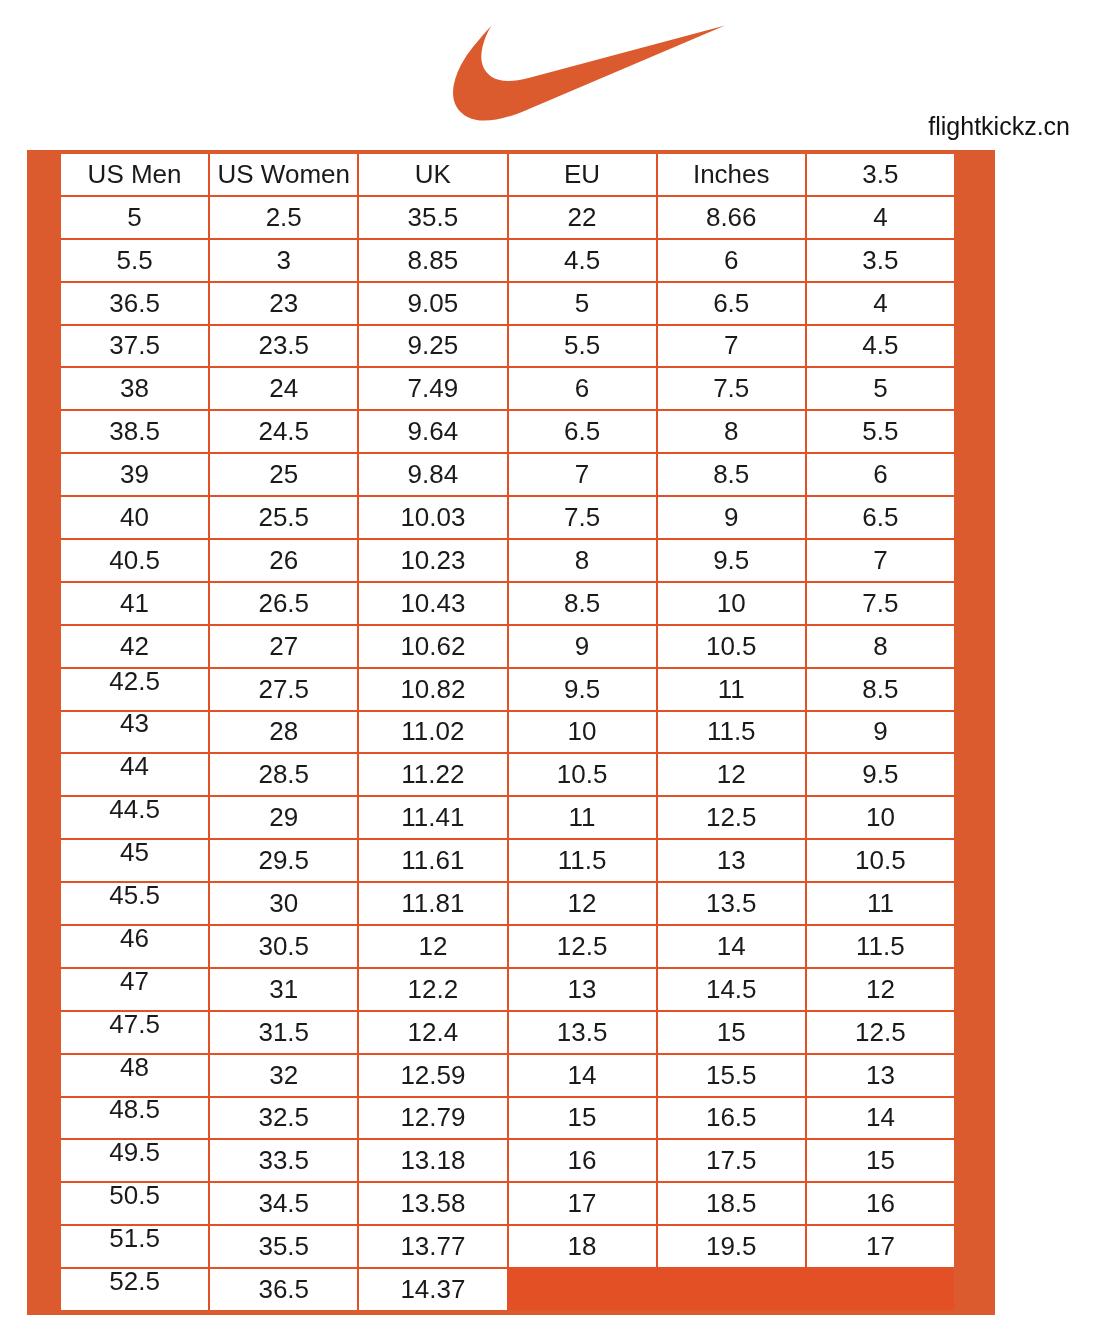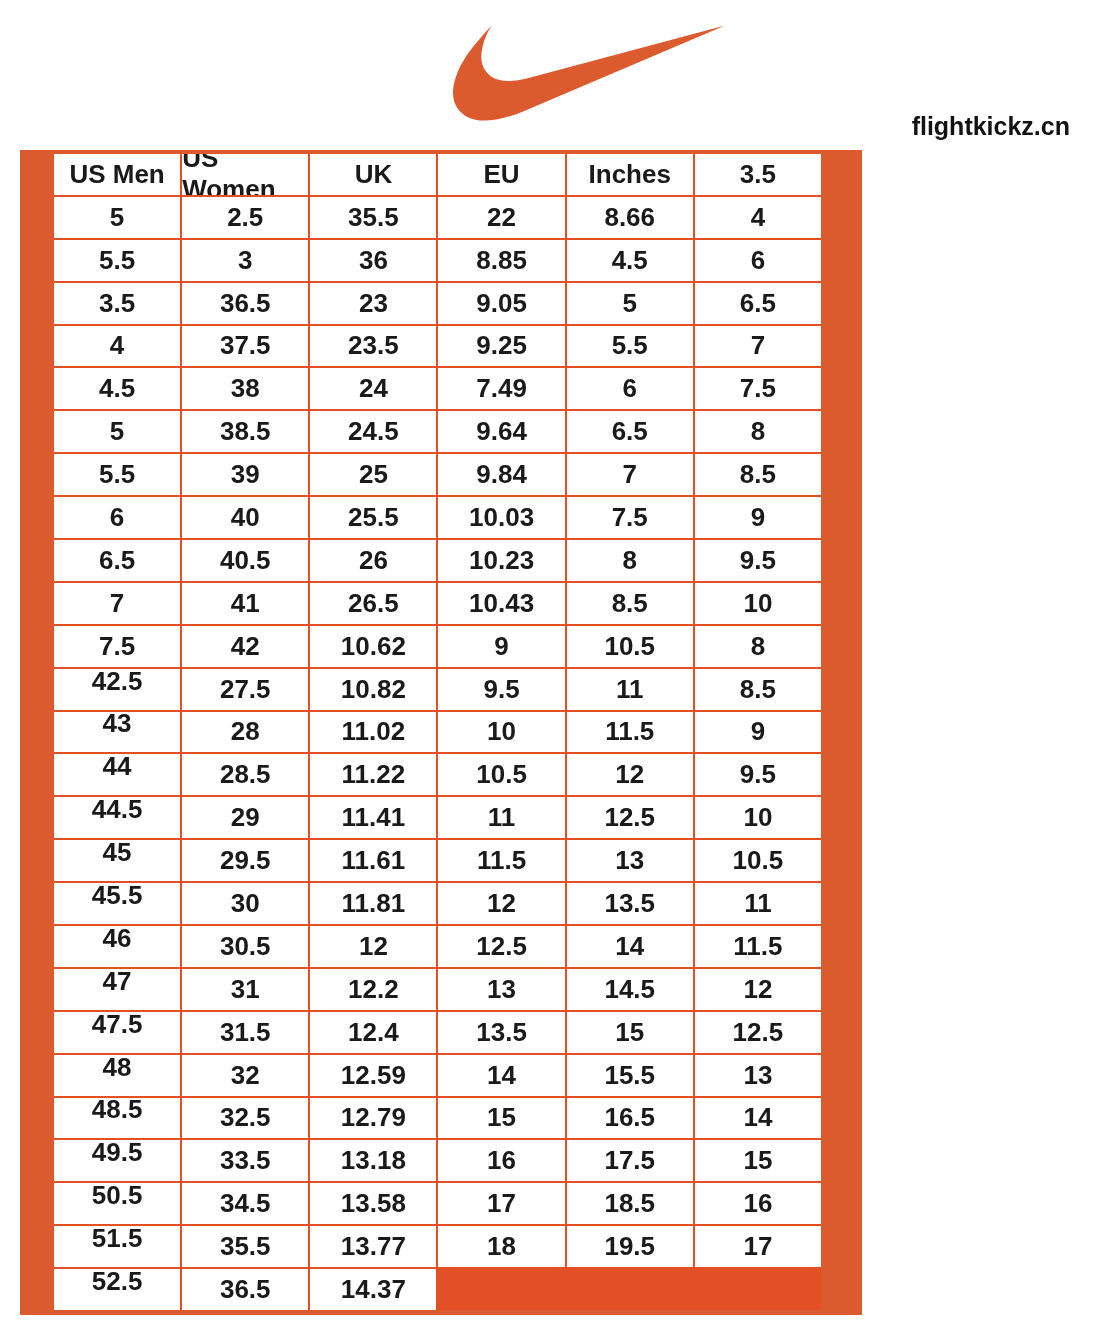--- a/index.html
+++ b/index.html
@@ -7,42 +7,41 @@
     padding: 0;
     background: #ffffff;
     font-family: "Liberation Sans", sans-serif;
   }
   .page {
     position: relative;
     width: 1100px;
     height: 1337px;
     background: #ffffff;
     overflow: hidden;
-    font-weight: bold;
   }
   .swoosh {
     position: absolute;
     left: 453px;
     top: 22px;
     width: 272px;
     height: 102px;
   }
   .watermark {
     position: absolute;
     top: 112px;
     right: 30px;
     font-size: 25px;
     letter-spacing: 0px;
     color: #121212;
   }
   .frame {
     position: absolute;
-    left: 20px;
+    left: 27px;
     top: 150px;
-    width: 842px;
+    width: 968px;
     height: 1165px;
     box-sizing: border-box;
     padding: 4px 41px 5px 34px; 
   }
   .grid {
     width: 100%;
     height: 100%;
     display: grid;
     grid-template-columns: repeat(6, 1fr);
     grid-template-rows: repeat(27, 1fr);
@@ -113,23 +112,20 @@
         <div class="cell">
           <span>4</span>
         </div>
         <div class="cell">
           <span>5.5</span>
         </div>
         <div class="cell">
           <span>3</span>
         </div>
         <div class="cell">
-          <span>36</span>
-        </div>
-        <div class="cell">
           <span>8.85</span>
         </div>
         <div class="cell">
           <span>4.5</span>
         </div>
         <div class="cell">
           <span>6</span>
         </div>
         <div class="cell">
           <span>3.5</span>
@@ -273,20 +269,23 @@
           <span>8.5</span>
         </div>
         <div class="cell">
           <span>10</span>
         </div>
         <div class="cell">
           <span>7.5</span>
         </div>
         <div class="cell">
           <span>42</span>
+        </div>
+        <div class="cell">
+          <span>27</span>
         </div>
         <div class="cell">
           <span>10.62</span>
         </div>
         <div class="cell">
           <span>9</span>
         </div>
         <div class="cell">
           <span>10.5</span>
         </div>

